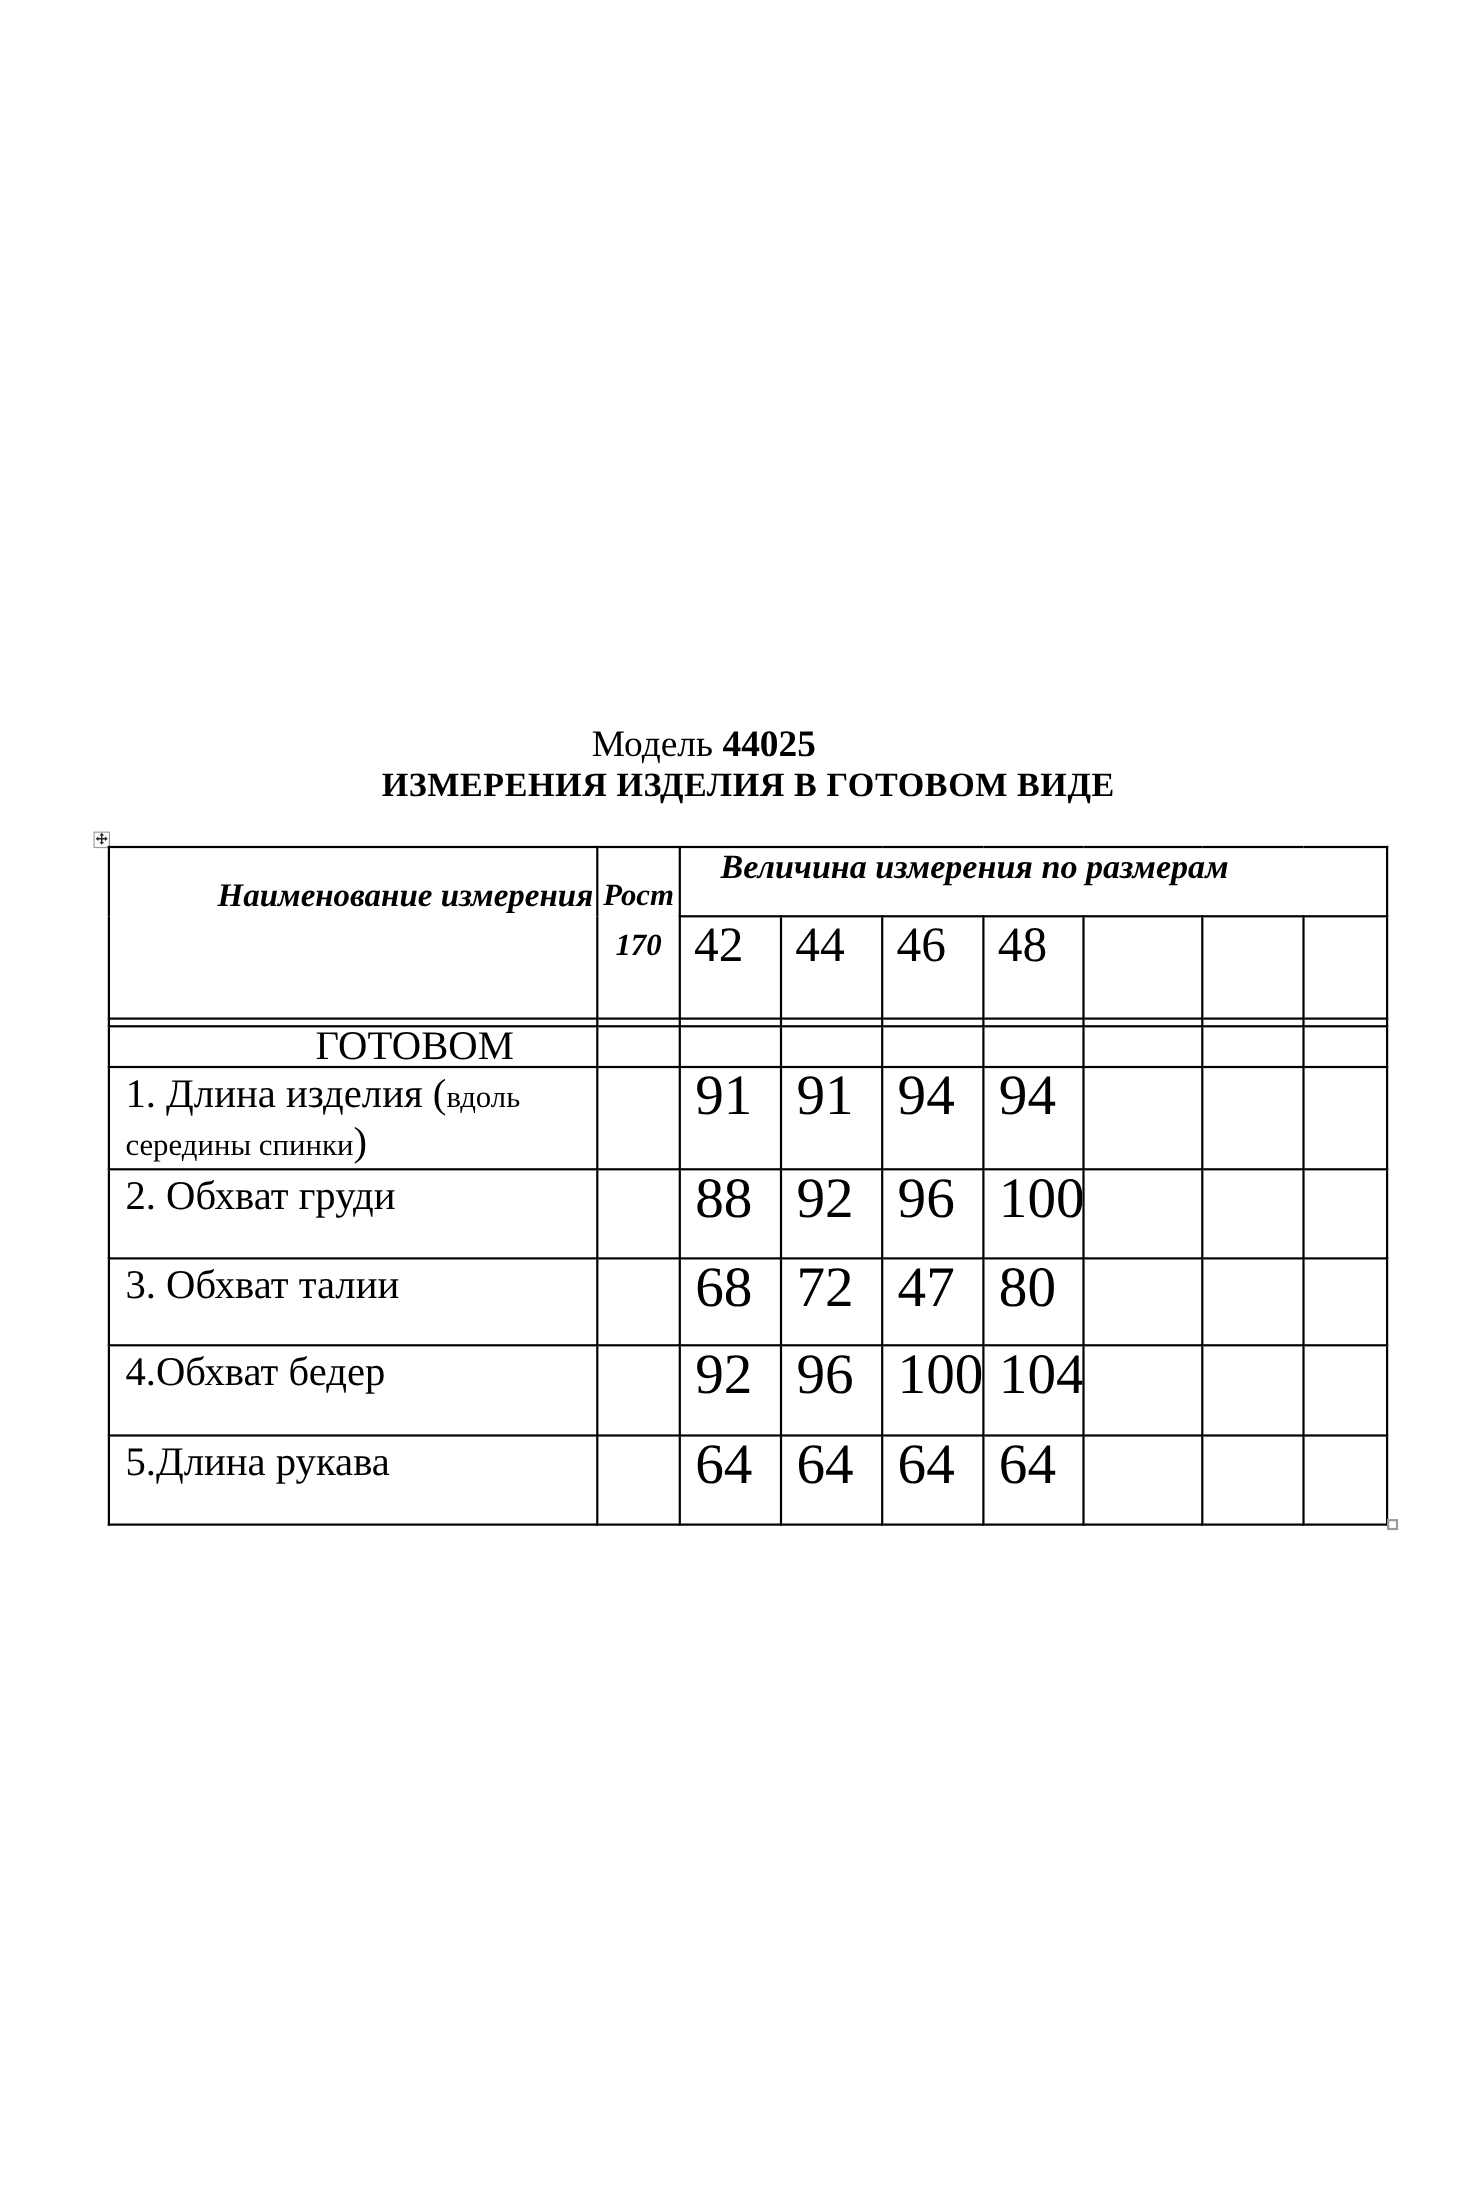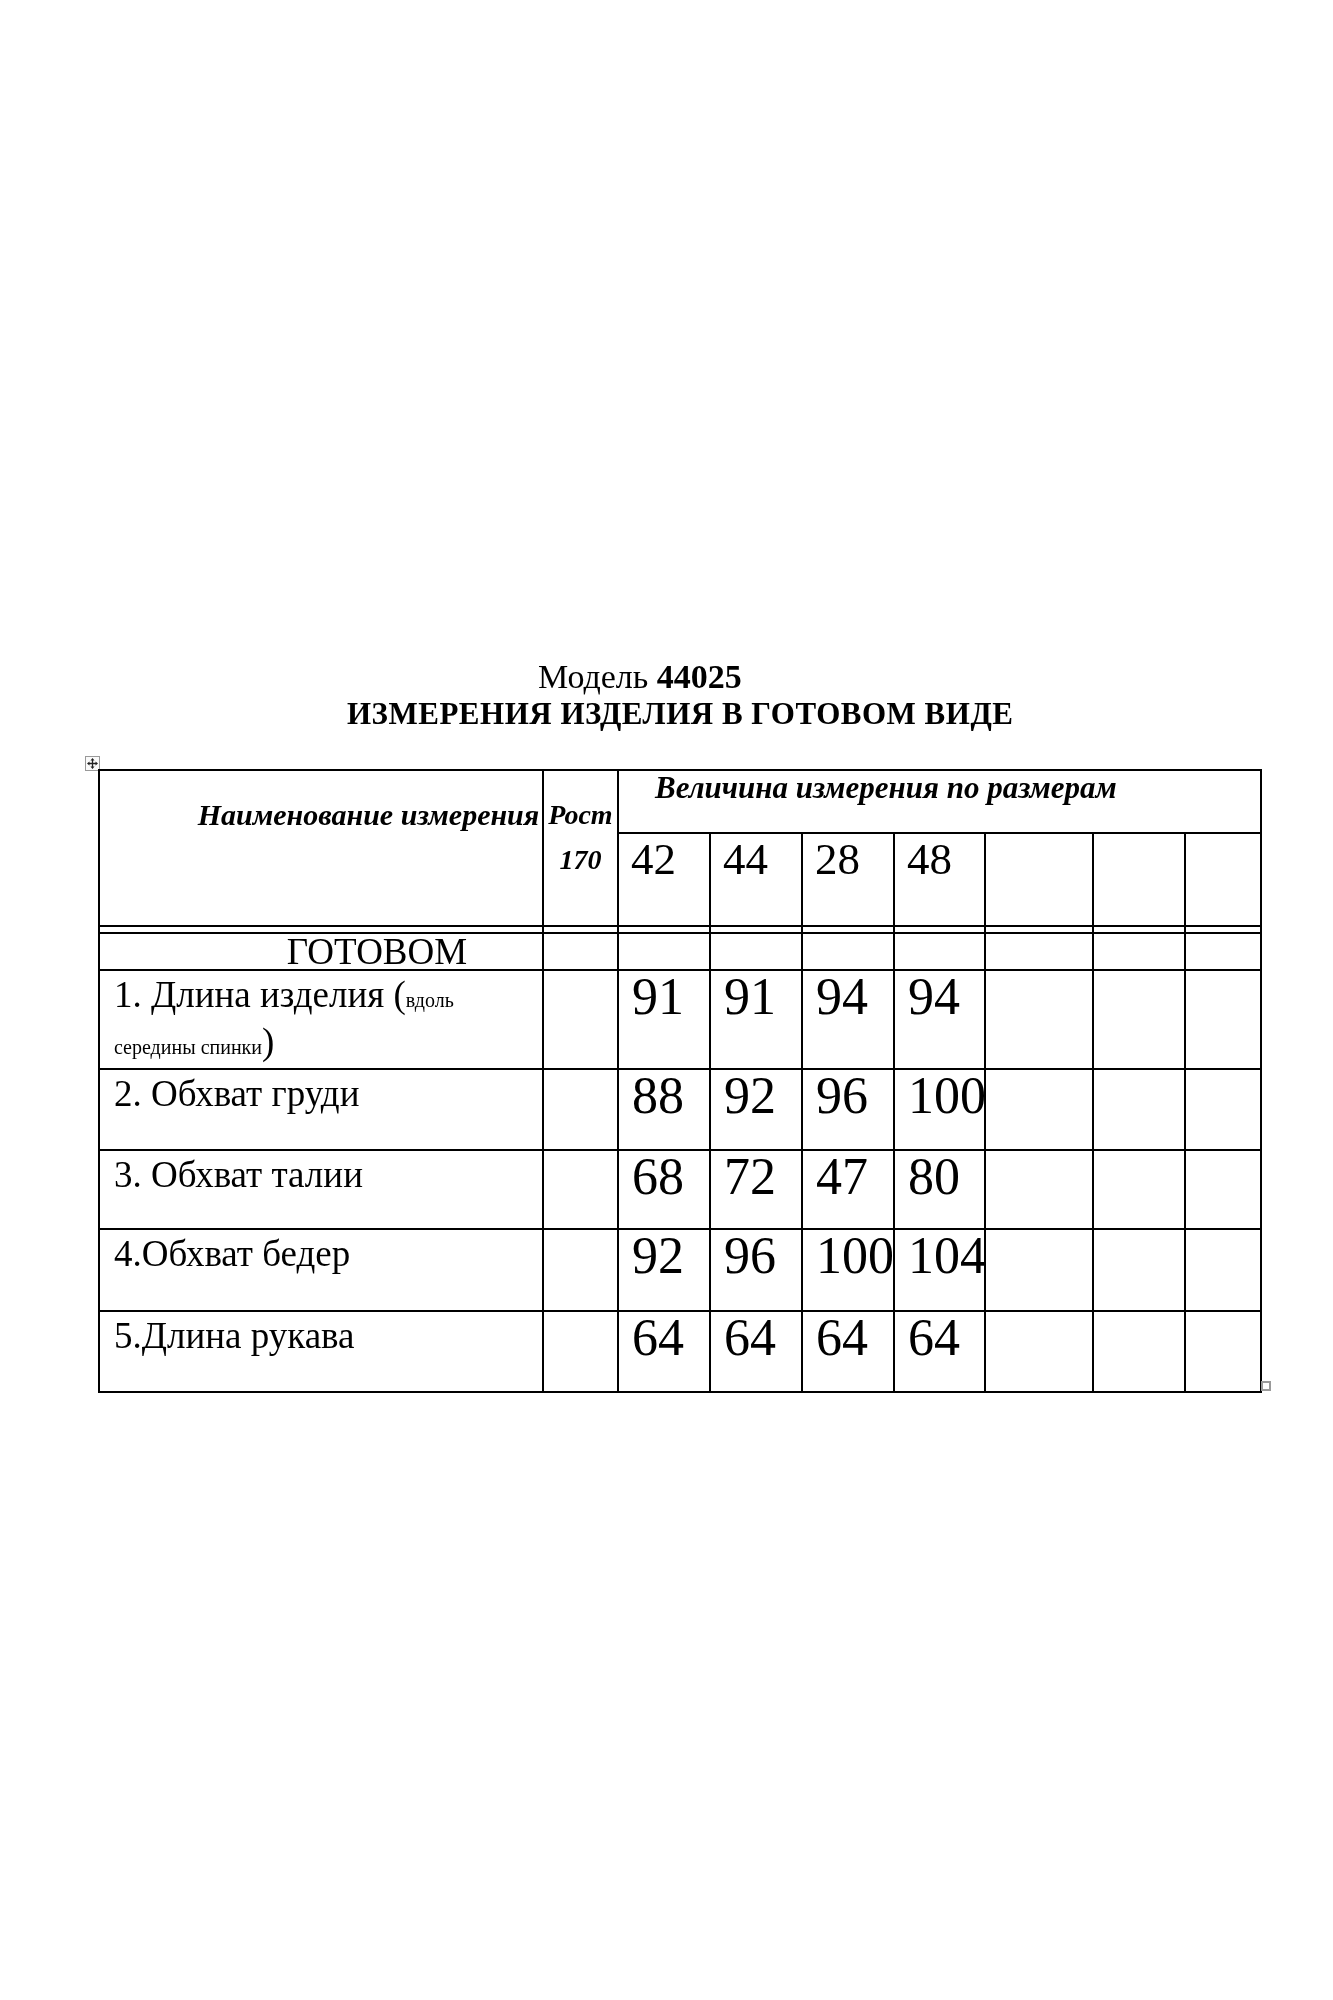--- a/index.html
+++ b/index.html
@@ -63,21 +63,21 @@
   td.c-platye {
     text-align:center; padding:1px 0 0 112px;
     font-size:37px; line-height:34px;
   }
   tr.r-b1 { height:82px; }
   tr.r-b2 { height:81px; }
   tr.r-b3 { height:79px; }
   tr.r-b4 { height:82px; }
   tr.r-b5 { height:81px; }
   td.c-label { font-size:37px; line-height:41px; padding:3px 6px 0 14px; }
-  td.c-label .small { font-size:20px; }
+  td.c-label .small { font-size:28px; }
   td.c-val { font-size:52px; line-height:42px; padding:5px 0 0 13px; }
 </style>
 </head>
 <body>
 
 <div class="title"><span>Модель </span><span class="num">44025</span></div>
 
 <div class="subtitle">ИЗМЕРЕНИЯ ИЗДЕЛИЯ В ГОТОВОМ ВИДЕ</div>
 
 <div class="move-handle">
@@ -102,21 +102,21 @@
   </colgroup>
   <tbody>
     <tr class="r-head1">
       <td class="c-name" rowspan="2">Наименование измерения</td>
       <td class="c-rost" rowspan="2"><span>Рост</span><span class="rost-num">170</span></td>
       <td class="c-velichina" colspan="7">Величина измерения по размерам</td>
     </tr>
     <tr class="r-head2">
       <td class="c-size">42</td>
       <td class="c-size">44</td>
-      <td class="c-size">28</td>
+      <td class="c-size">46</td>
       <td class="c-size">48</td>
       <td class="c-size"></td>
       <td class="c-size"></td>
       <td class="c-size"></td>
     </tr>
     <tr class="r-spacer">
       <td></td>
         <td></td>
         <td></td>
         <td></td>

